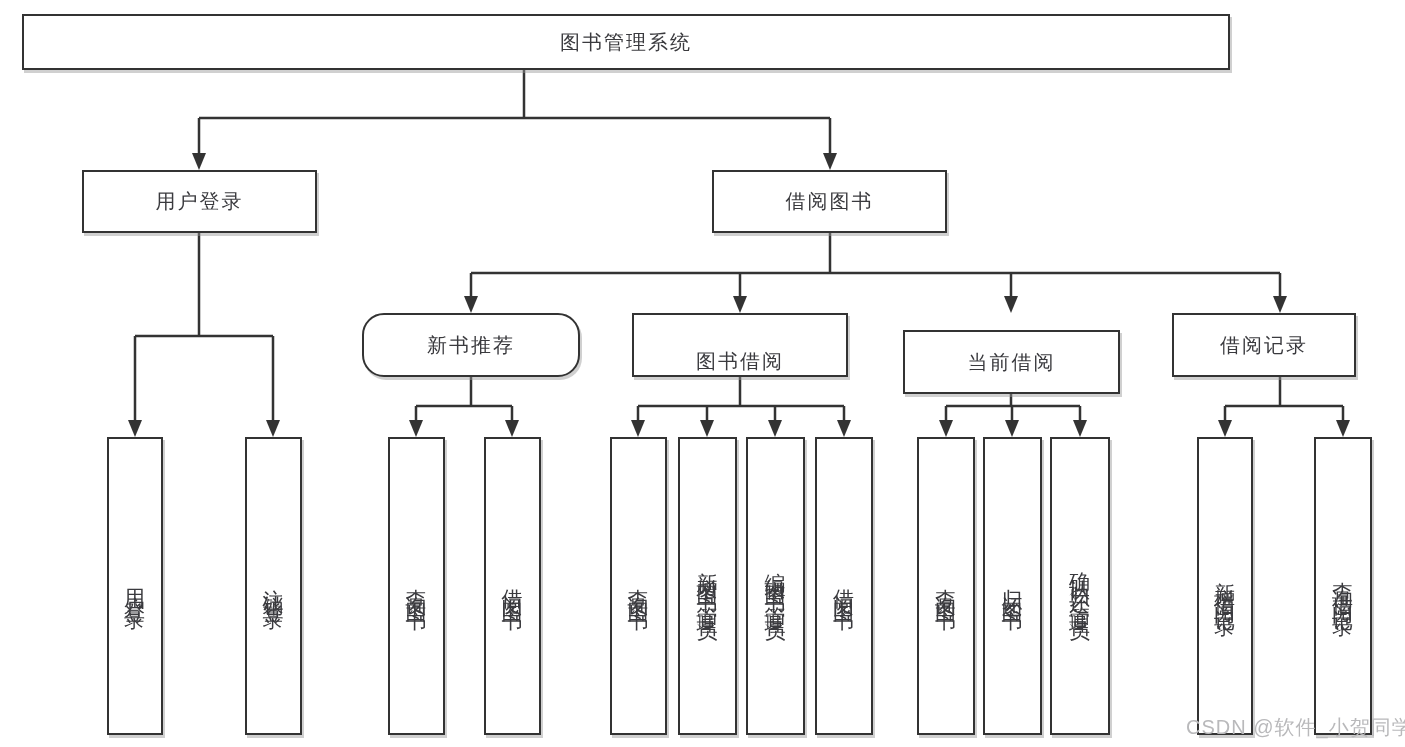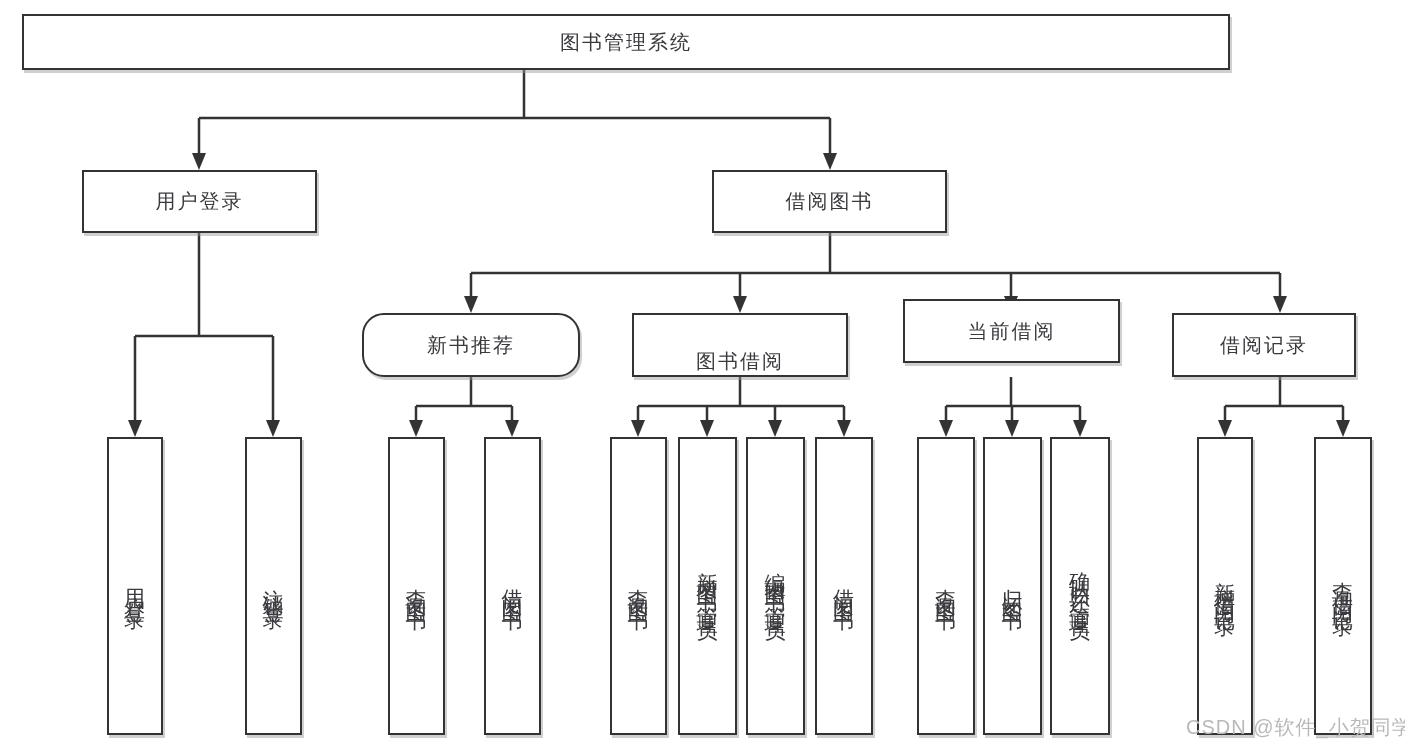--- a/index.html
+++ b/index.html
@@ -116,21 +116,21 @@
   <div class="node hnode" style="left:712px; top:170px; width:235px; height:63px;">
     <span>借阅图书</span>
   </div>
 
   <div class="node hnode" style="left:362px; top:313px; width:218px; height:64px;border-radius:22px;">
     <span>新书推荐</span>
   </div>
   <div class="node hnode" style="left:632px; top:313px; width:216px; height:64px;align-items:flex-end;">
     <span>图书借阅</span>
   </div>
-  <div class="node hnode" style="left:903px; top:299px; width:217px; height:64px;">
+  <div class="node hnode" style="left:903px; top:330px; width:217px; height:64px;">
     <span>当前借阅</span>
   </div>
   <div class="node hnode" style="left:1172px; top:313px; width:184px; height:64px;">
     <span>借阅记录</span>
   </div>
 
   <div class="node leaf" style="left:107px; width:56px;">
     <span class="vtext">用户登录</span>
   </div>
   <div class="node leaf" style="left:245px; width:57px;">

